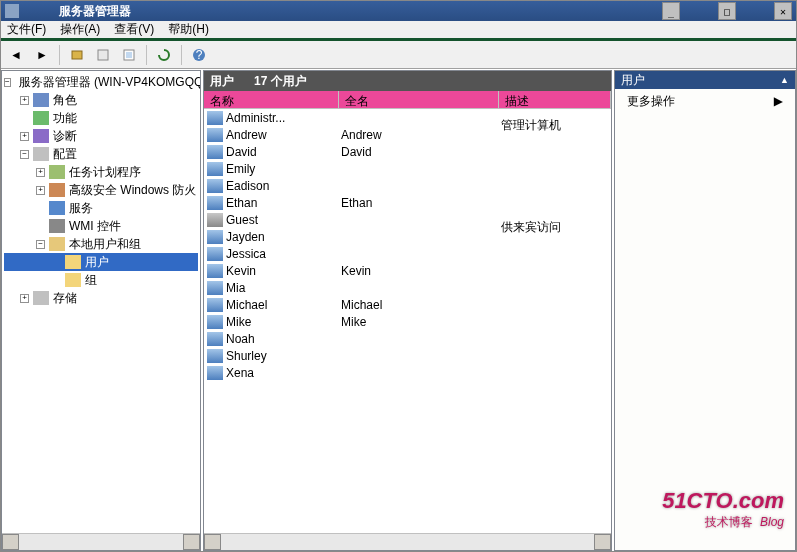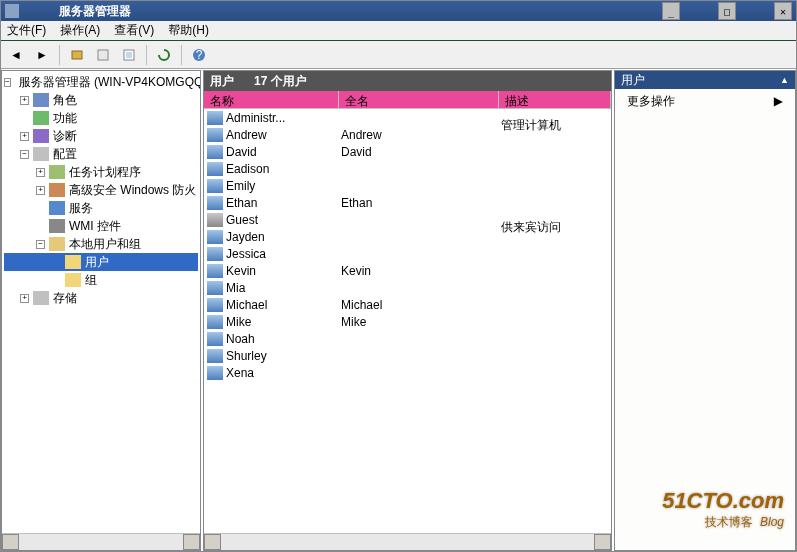--- a/index.html
+++ b/index.html
@@ -1,21 +1,21 @@
 <!DOCTYPE html>
 <html><head>
 <meta charset="utf-8">
 <style>
 * { box-sizing: border-box; margin: 0; padding: 0; font-family: "Segoe UI", Tahoma, sans-serif; font-size: 12px; }
 body { background: #d4d0c8; width: 797px; height: 552px; overflow: hidden; display: flex; flex-direction: column; border: 1px solid #888;}
 .titlebar { background: linear-gradient(#365e9b,#2a4d83); color: #fff; height: 20px; display: flex; align-items: center; padding: 0 4px; gap: 36px; }
 .titlebar .tb-icon { width: 14px; height: 14px; background: #8aa3c4; margin-right: 4px; }
 .titlebar .title { flex: 1; font-weight: bold;}
 .tbtn { width: 18px; height: 18px; background: #c0c0c0; border: 1px solid #888; margin-left: 2px; display: flex; align-items: center; justify-content: center; font-family: monospace; font-size:10px; color:#000; cursor:pointer;}
-.menubar { background: #f0f0f0; height: 20px; display: flex; align-items: center; padding: 0 6px; gap: 14px; border-bottom:1px solid #14532d;}
+.menubar { background: #f0f0f0; height: 20px; display: flex; align-items: center; padding: 0 6px; gap: 14px; border-bottom:3px solid #14532d;}
 .menuitem { cursor: pointer; }
 .toolbar { background: #f0f0f0; height: 28px; display: flex; align-items: center; padding: 0 4px; gap: 4px; border-bottom:1px solid #a0a0a0;}
 .tbicon { width: 22px; height:22px; display:flex;align-items:center;justify-content:center; border:1px solid transparent; cursor:pointer;}
 .sep{width:1px;height:20px;background:#c0c0c0;margin:0 2px;}
 .content { flex:1; display:flex; background:#fff; border-top:1px solid #fff; position:relative;}
 
 .tree { width: 200px; border:1px solid #828790; background:#fff; display:flex; flex-direction:column;}
 .tree-body {flex:1; overflow:hidden; padding:2px;}
 .tree-node { display:flex; align-items:center; height:18px; white-space:nowrap; cursor:pointer;}
 .tree-node.selected-blue { background:#316ac5; color:#fff;}
@@ -52,21 +52,21 @@
 .list-row span{white-space:nowrap;}
 .col-name{width:115px;overflow:hidden;}
 .col-full{width:160px;overflow:hidden;}
 .col-desc{width:110px;overflow:hidden;margin-top:16px;}
 
 .actions { width: 255px; border:1px solid #828790; background:#fdfdfb; display:flex; flex-direction:column; margin-left:2px;}
 .actions-header{height:20px; background:#f2f2f2; padding:2px 6px; font-weight:bold;}
 .actions-sel{background:#2a4d83; color:#fff; height:18px; display:flex; align-items:center; padding:0 6px; justify-content:space-between;}
 .actions-sel .tri{font-size:9px;}
 .actions-item{height:24px;display:flex;align-items:center;justify-content:space-between;padding:12px 12px;cursor:pointer;}
-.watermark{position:absolute;right:12px;bottom:20px;color:#a16207;font-family:Arial;text-align:right;pointer-events:none; text-shadow:0 0 3px rgba(0,0,0,.4);}
+.watermark{position:absolute;right:12px;bottom:20px;color:#be185d;font-family:Arial;text-align:right;pointer-events:none; text-shadow:0 0 3px rgba(0,0,0,.4);}
 .watermark .big{font-size:22px;font-weight:bold;font-style:italic;}
 .watermark .sub{font-size:13px;}
 </style>
 </head>
 <body>
 
 <div class="titlebar">
   <span class="tb-icon"></span>
   <span class="title">服务器管理器</span>
   <span class="tbtn">_</span>
@@ -217,27 +217,27 @@
           <span class="col-desc"></span>
         </div>
         <div class="list-row">
           <span class="uicon"></span>
           <span class="col-name">David</span>
           <span class="col-full">David</span>
           <span class="col-desc"></span>
         </div>
         <div class="list-row">
           <span class="uicon"></span>
+          <span class="col-name">Emily</span>
+          <span class="col-full"></span>
+          <span class="col-desc"></span>
+        </div>
+        <div class="list-row">
+          <span class="uicon"></span>
           <span class="col-name">Eadison</span>
-          <span class="col-full"></span>
-          <span class="col-desc"></span>
-        </div>
-        <div class="list-row">
-          <span class="uicon"></span>
-          <span class="col-name">Emily</span>
           <span class="col-full"></span>
           <span class="col-desc"></span>
         </div>
         <div class="list-row">
           <span class="uicon"></span>
           <span class="col-name">Ethan</span>
           <span class="col-full">Ethan</span>
           <span class="col-desc"></span>
         </div>
         <div class="list-row">

